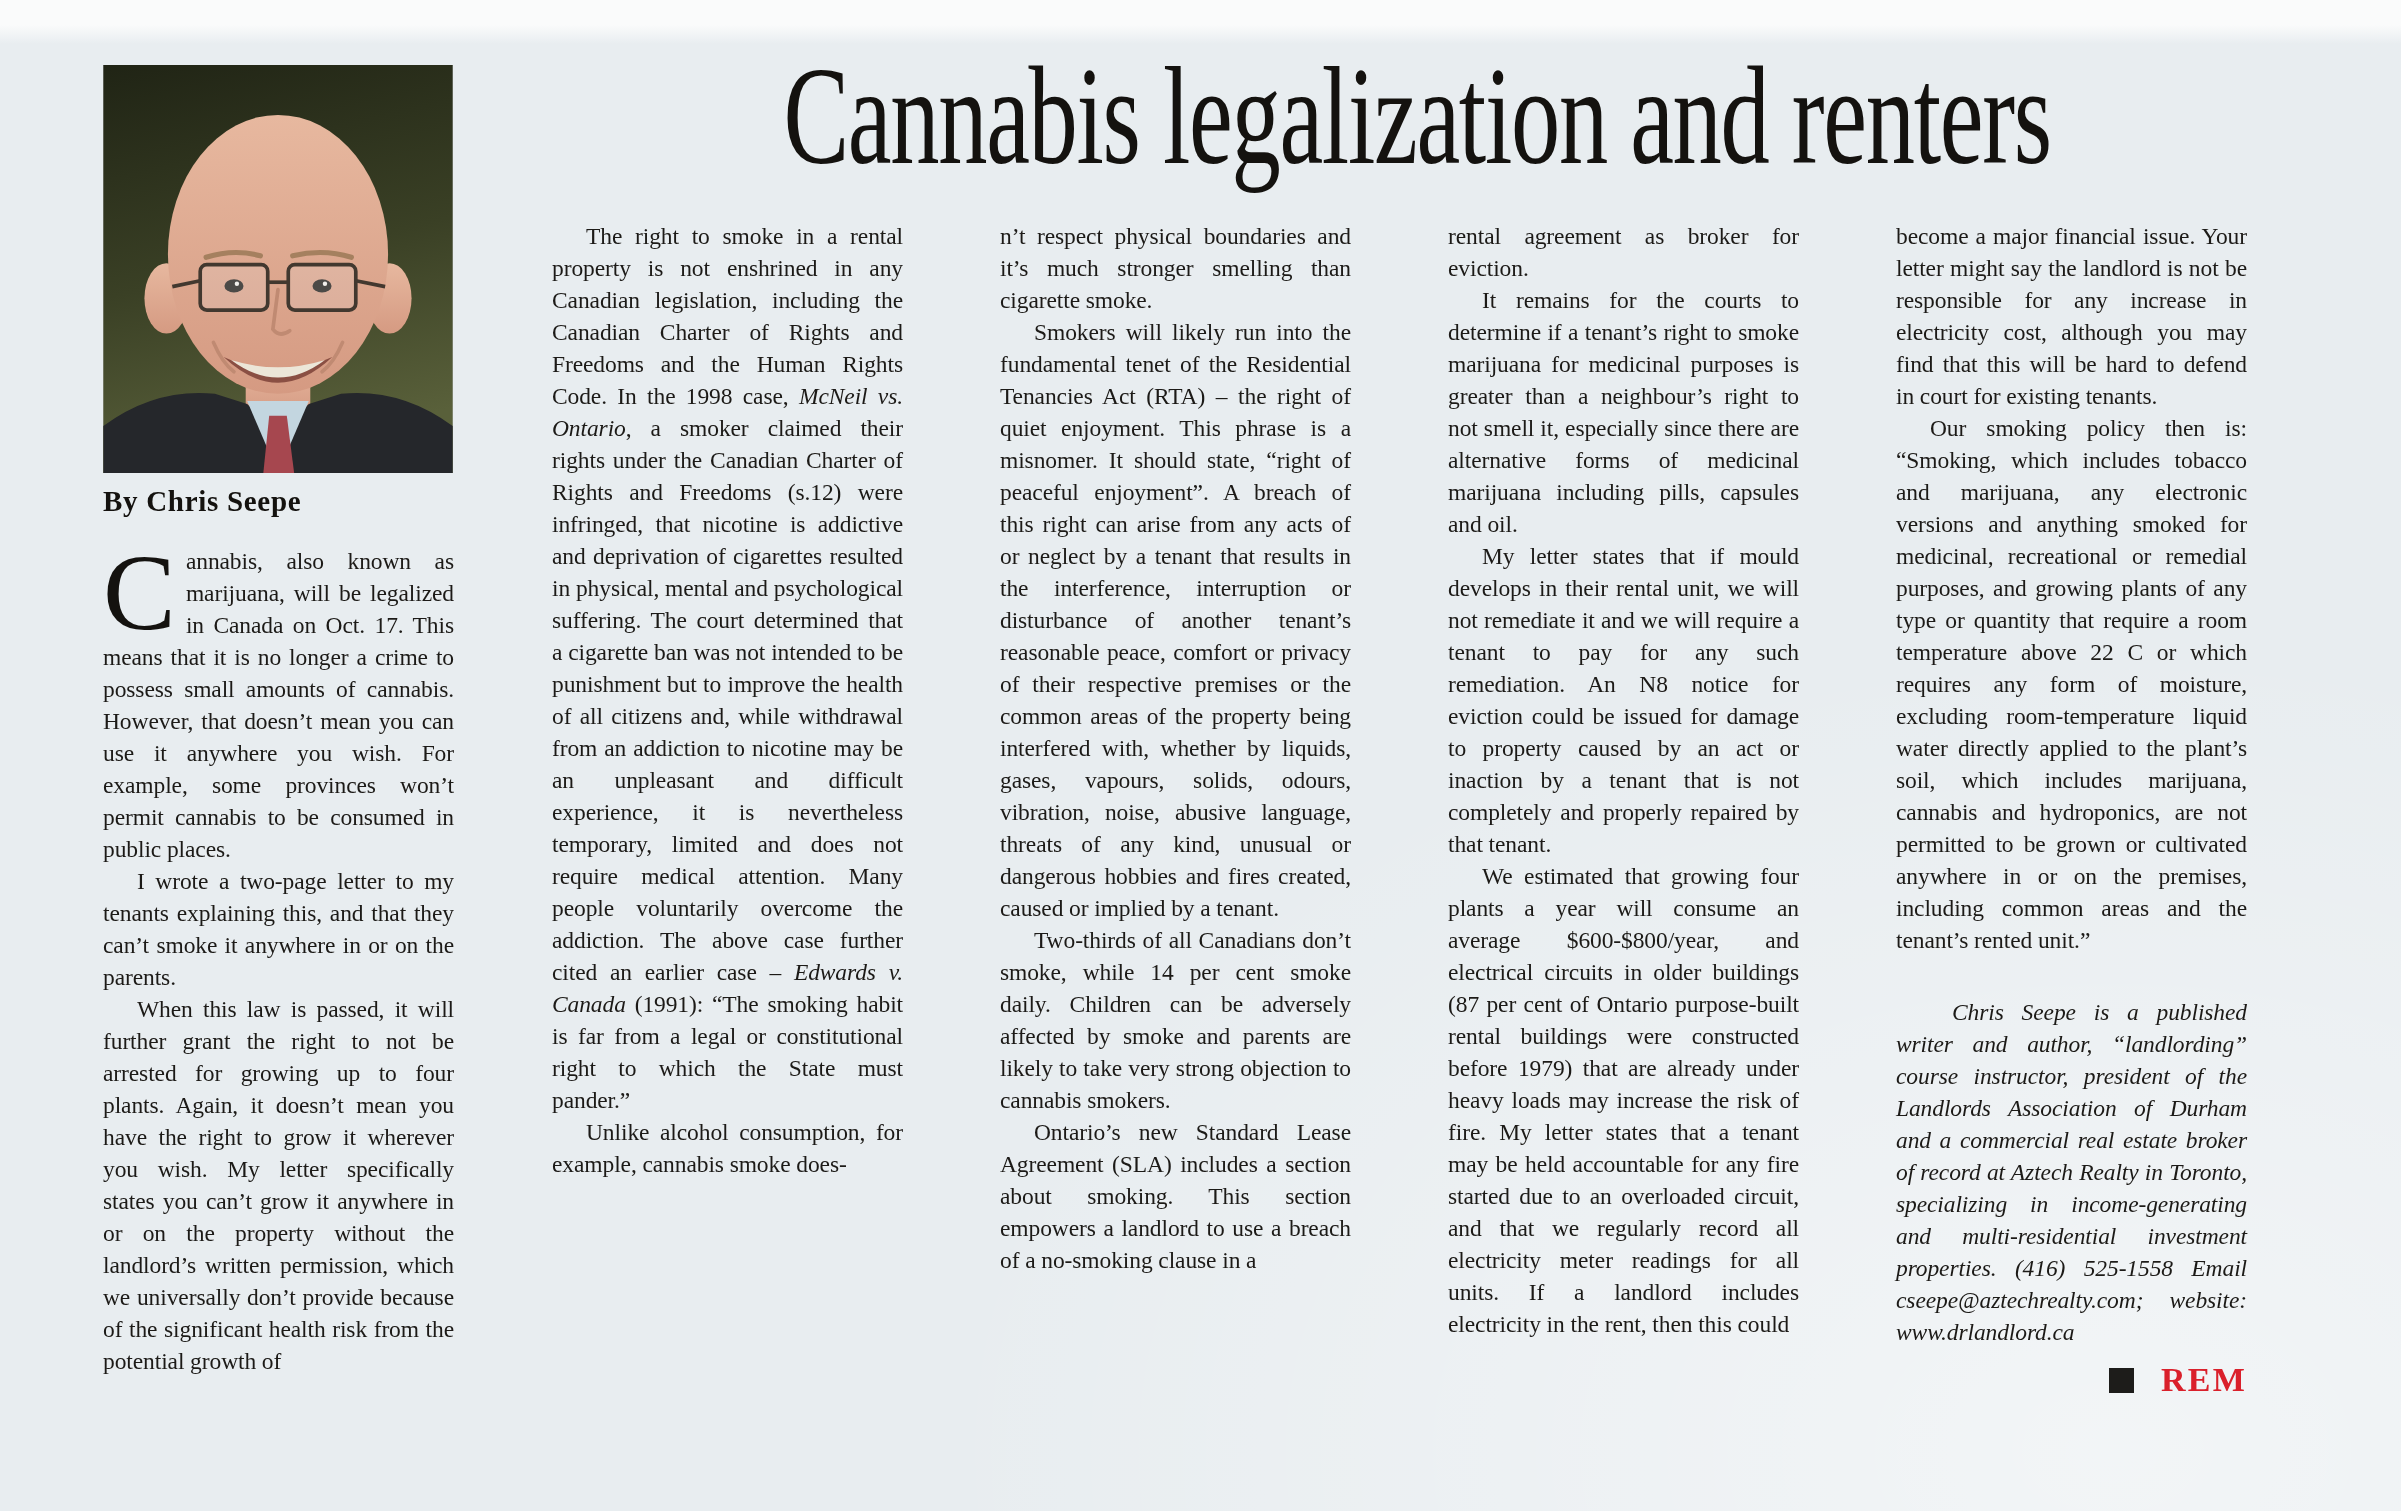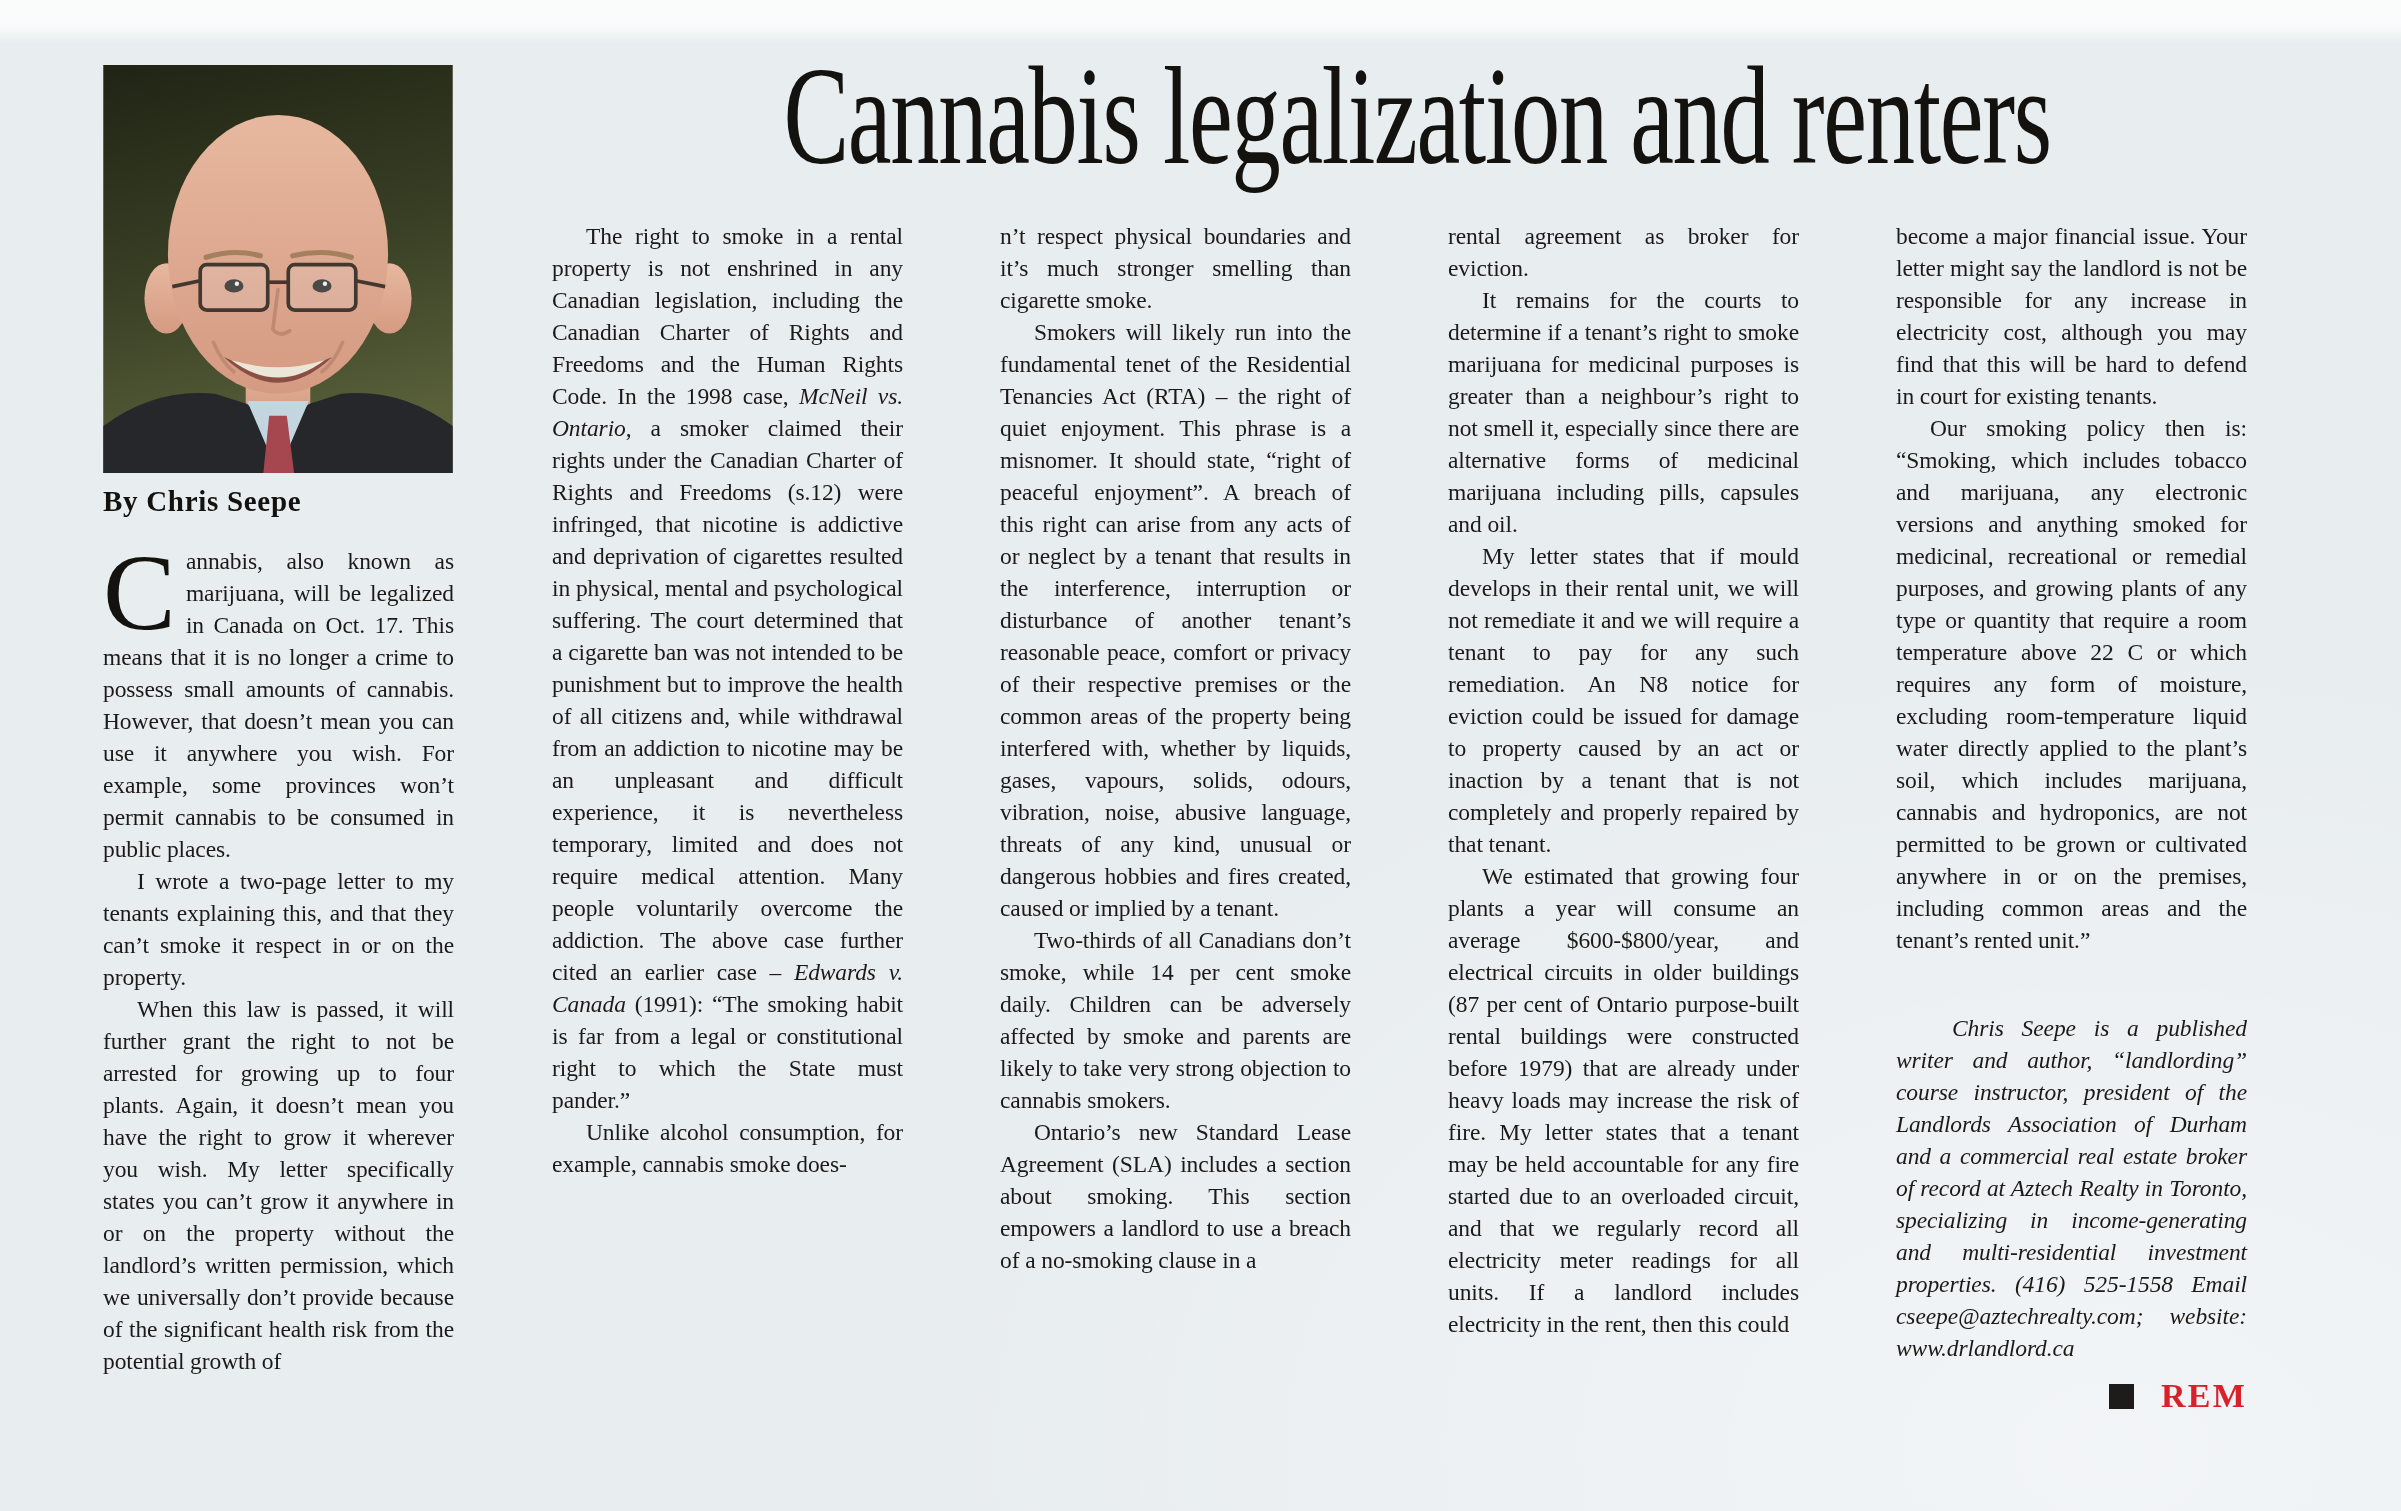--- a/index.html
+++ b/index.html
@@ -29,21 +29,21 @@
   
   .col{position:absolute;width:351px;font-size:23.5px;line-height:32px;text-align:justify;letter-spacing:-0.1px;}
   .col p{margin:0;padding:0;}
   .col p.indent{text-indent:34px;}
   .col p.noindent{text-indent:0;}
   .col p.dropcap-para{text-indent:0;}
   .col em{font-style:italic;}
   .dropcap{
     float:left;font-size:109px;line-height:84px;padding:5.9px 10.3px 0 0;color:#14120f;
   }
-  .col p.bio{font-style:italic;margin-top:56px;text-indent:56px;}
+  .col p.bio{font-style:italic;margin-top:40px;text-indent:56px;}
   .col-1{left:103px;top:545px;height:966px;}
   .col-2{left:552px;top:220px;height:1291px;}
   .col-3{left:1000px;top:220px;height:1291px;}
   .col-4{left:1448px;top:220px;height:1291px;}
   .col-5{left:1896px;top:220px;height:1291px;}
   
   .rem-row{display:flex;justify-content:flex-end;align-items:center;gap:27px;margin-top:16px;}
   .rem-square{width:25px;height:25px;background:#1d1c1a;display:inline-block;}
   .rem-label{font-size:34px;font-weight:bold;letter-spacing:2.2px;font-style:normal;}
 </style>
@@ -95,21 +95,21 @@
         <path d="M132,294 L94,302" fill="none"></path>
         <path d="M344,294 L384,302" fill="none"></path>
       </g>
     </svg>
   </div>
 
   <div class="byline">By Chris Seepe</div>
 
   <div class="col col-1">
       <p class="dropcap-para"><span class="dropcap">C</span><span>annabis, also known as marijuana, will be legalized in Canada on Oct. 17. This means that it is no longer a crime to possess small amounts of cannabis. However, that doesn’t mean you can use it anywhere you wish. For example, some provinces won’t permit cannabis to be consumed in public places.</span></p>
-      <p class="indent"><span>I wrote a two-page letter to my tenants explaining this, and that they can’t smoke it respect in or on the property.</span></p>
+      <p class="indent"><span>I wrote a two-page letter to my tenants explaining this, and that they can’t smoke it anywhere in or on the parents.</span></p>
       <p class="indent"><span>When this law is passed, it will further grant the right to not be arrested for growing up to four plants. Again, it doesn’t mean you have the right to grow it wherever you wish. My letter specifically states you can’t grow it anywhere in or on the property without the landlord’s written permission, which we universally don’t provide because of the significant health risk from the potential growth of</span></p>
     </div>
   <div class="col col-2">
       <p class="indent"><span>The right to smoke in a rental property is not enshrined in any Canadian legislation, including the Canadian Charter of Rights and Freedoms and the Human Rights Code. In the 1998 case, </span><em>McNeil vs. Ontario</em><span>, a smoker claimed their rights under the Canadian Charter of Rights and Freedoms (s.12) were infringed, that nicotine is addictive and deprivation of cigarettes resulted in physical, mental and psychological suffering. The court determined that a cigarette ban was not intended to be punishment but to improve the health of all citizens and, while withdrawal from an addiction to nicotine may be an unpleasant and difficult experience, it is nevertheless temporary, limited and does not require medical attention. Many people voluntarily overcome the addiction. The above case further cited an earlier case – </span><em>Edwards v. Canada</em><span> (1991): “The smoking habit is far from a legal or constitutional right to which the State must pander.”</span></p>
       <p class="indent"><span>Unlike alcohol consumption, for example, cannabis smoke does-</span></p>
     </div>
   <div class="col col-3">
       <p class="noindent"><span>n’t respect physical boundaries and it’s much stronger smelling than cigarette smoke.</span></p>
       <p class="indent"><span>Smokers will likely run into the fundamental tenet of the Residential Tenancies Act (RTA) – the right of quiet enjoyment. This phrase is a misnomer. It should state, “right of peaceful enjoyment”. A breach of this right can arise from any acts of or neglect by a tenant that results in the interference, interruption or disturbance of another tenant’s reasonable peace, comfort or privacy of their respective premises or the common areas of the property being interfered with, whether by liquids, gases, vapours, solids, odours, vibration, noise, abusive language, threats of any kind, unusual or dangerous hobbies and fires created, caused or implied by a tenant.</span></p>
       <p class="indent"><span>Two-thirds of all Canadians don’t smoke, while 14 per cent smoke daily. Children can be adversely affected by smoke and parents are likely to take very strong objection to cannabis smokers.</span></p>

